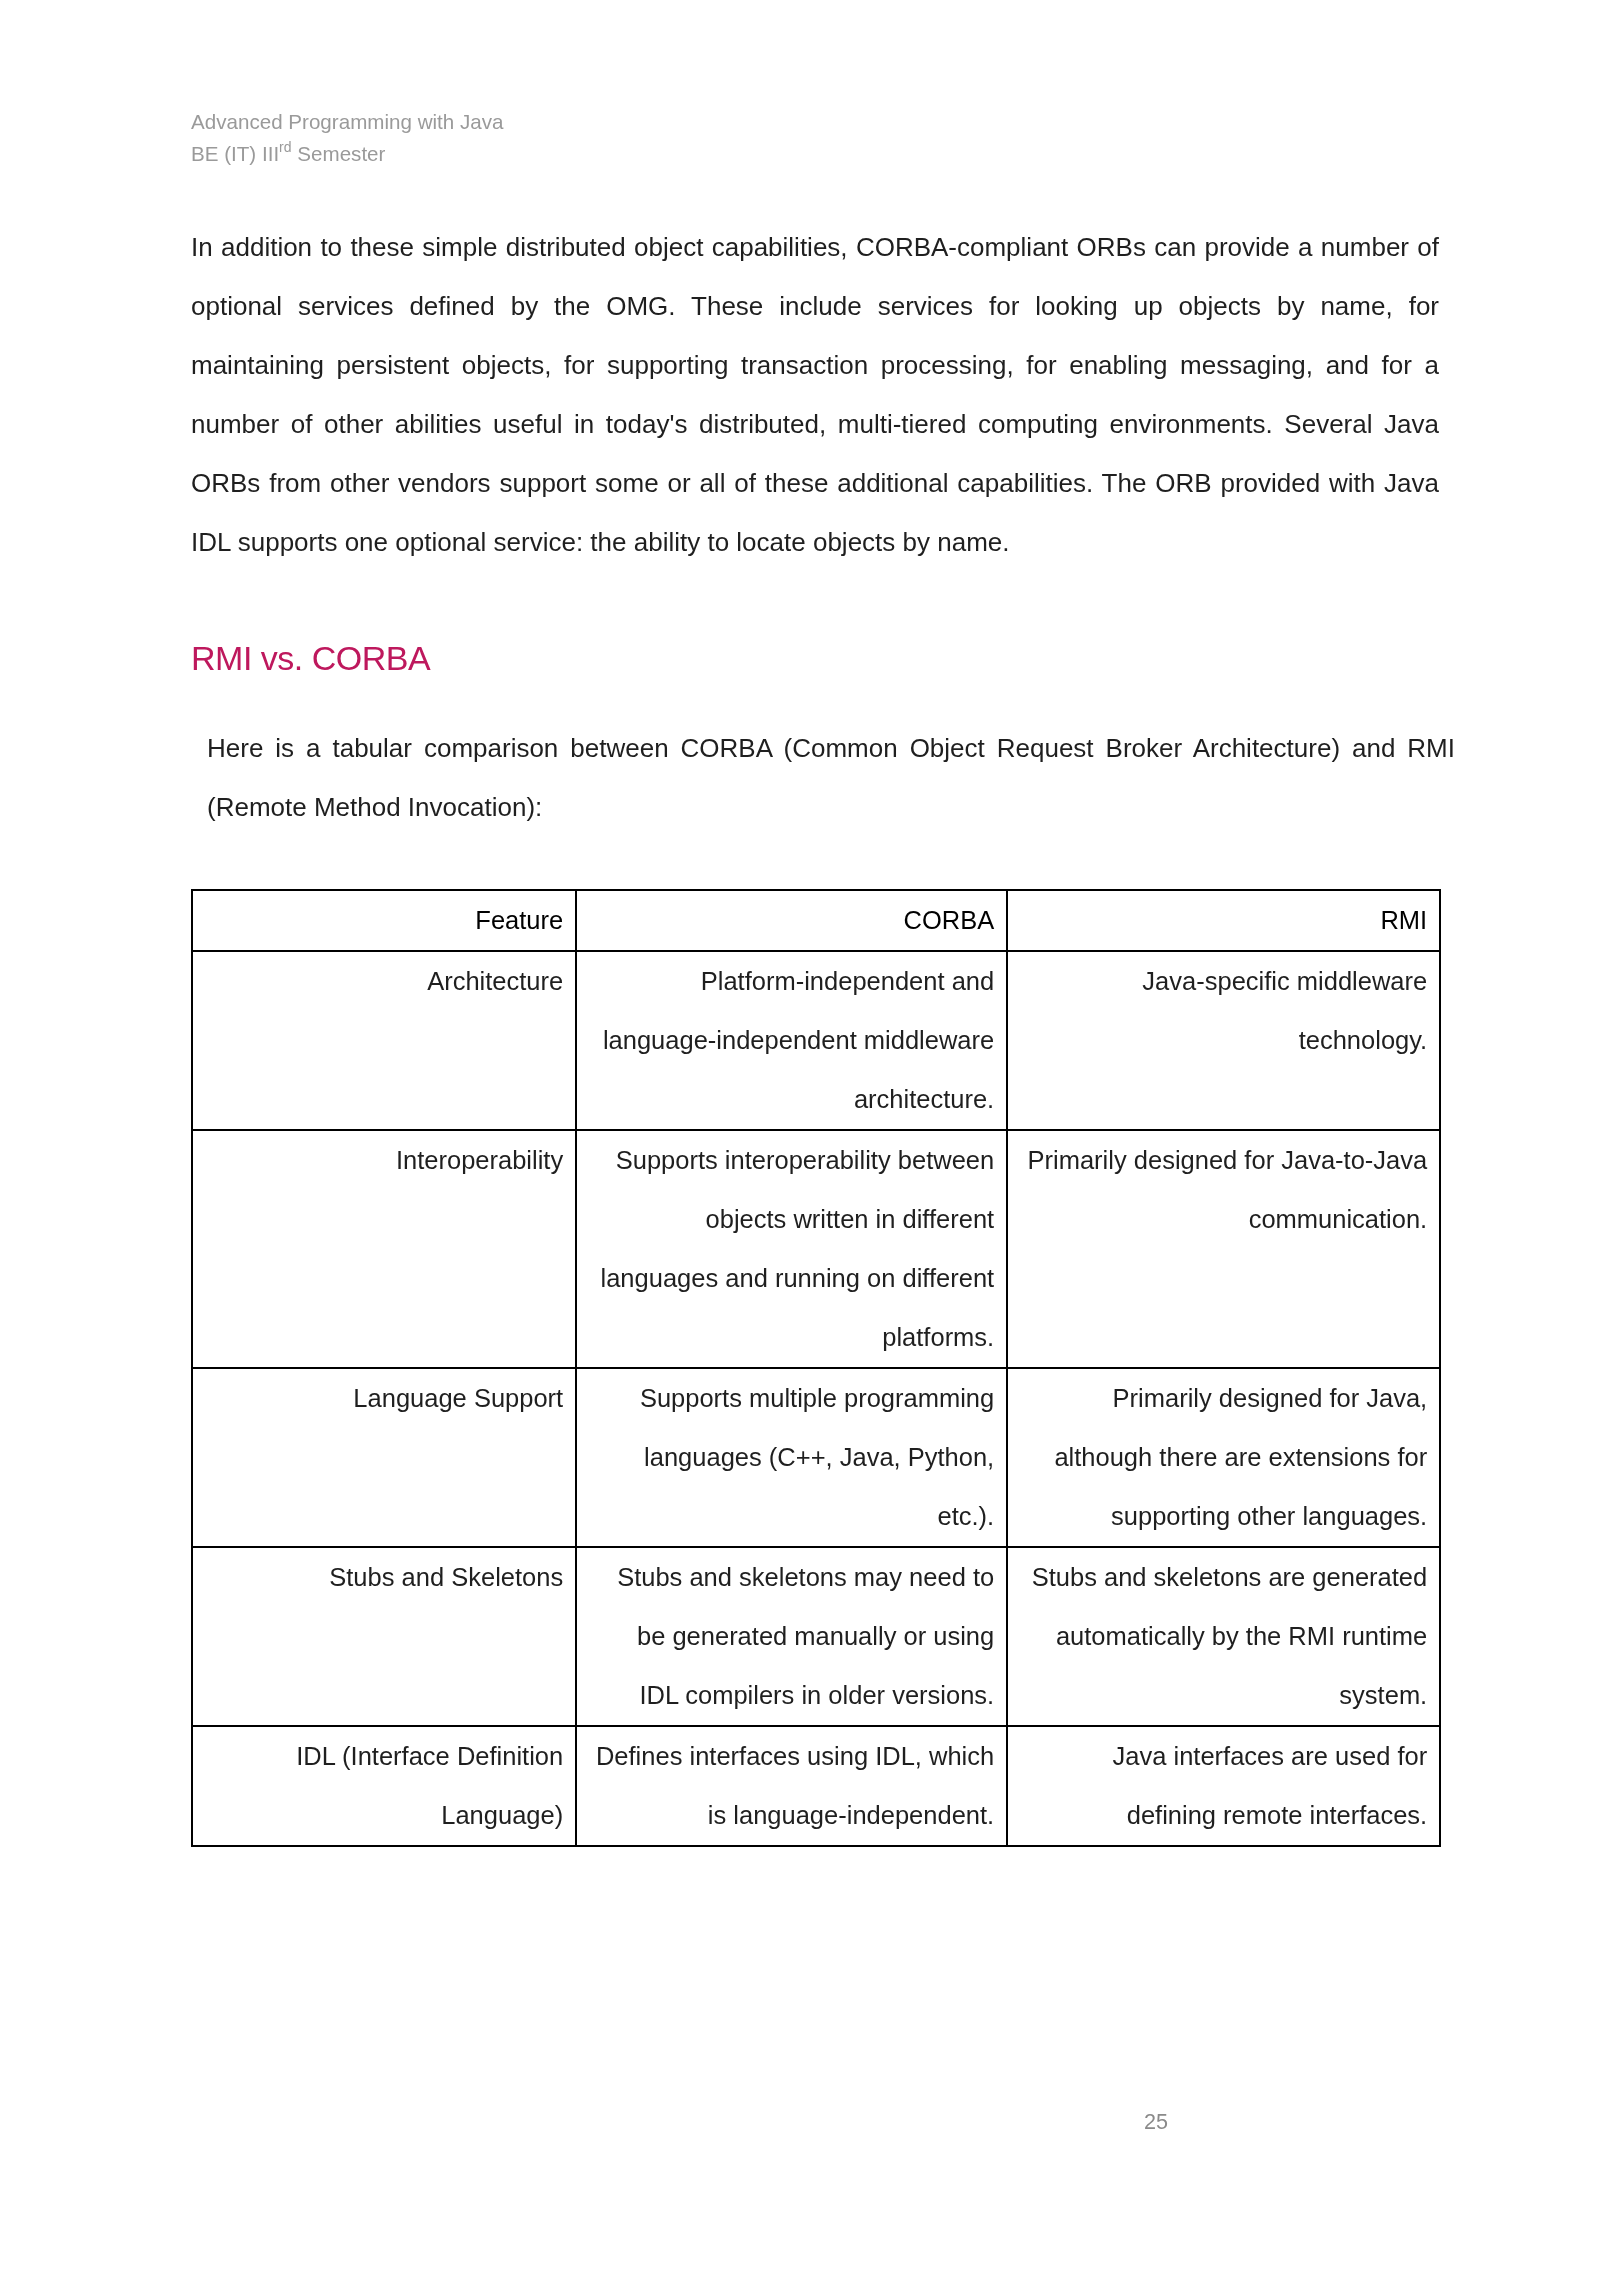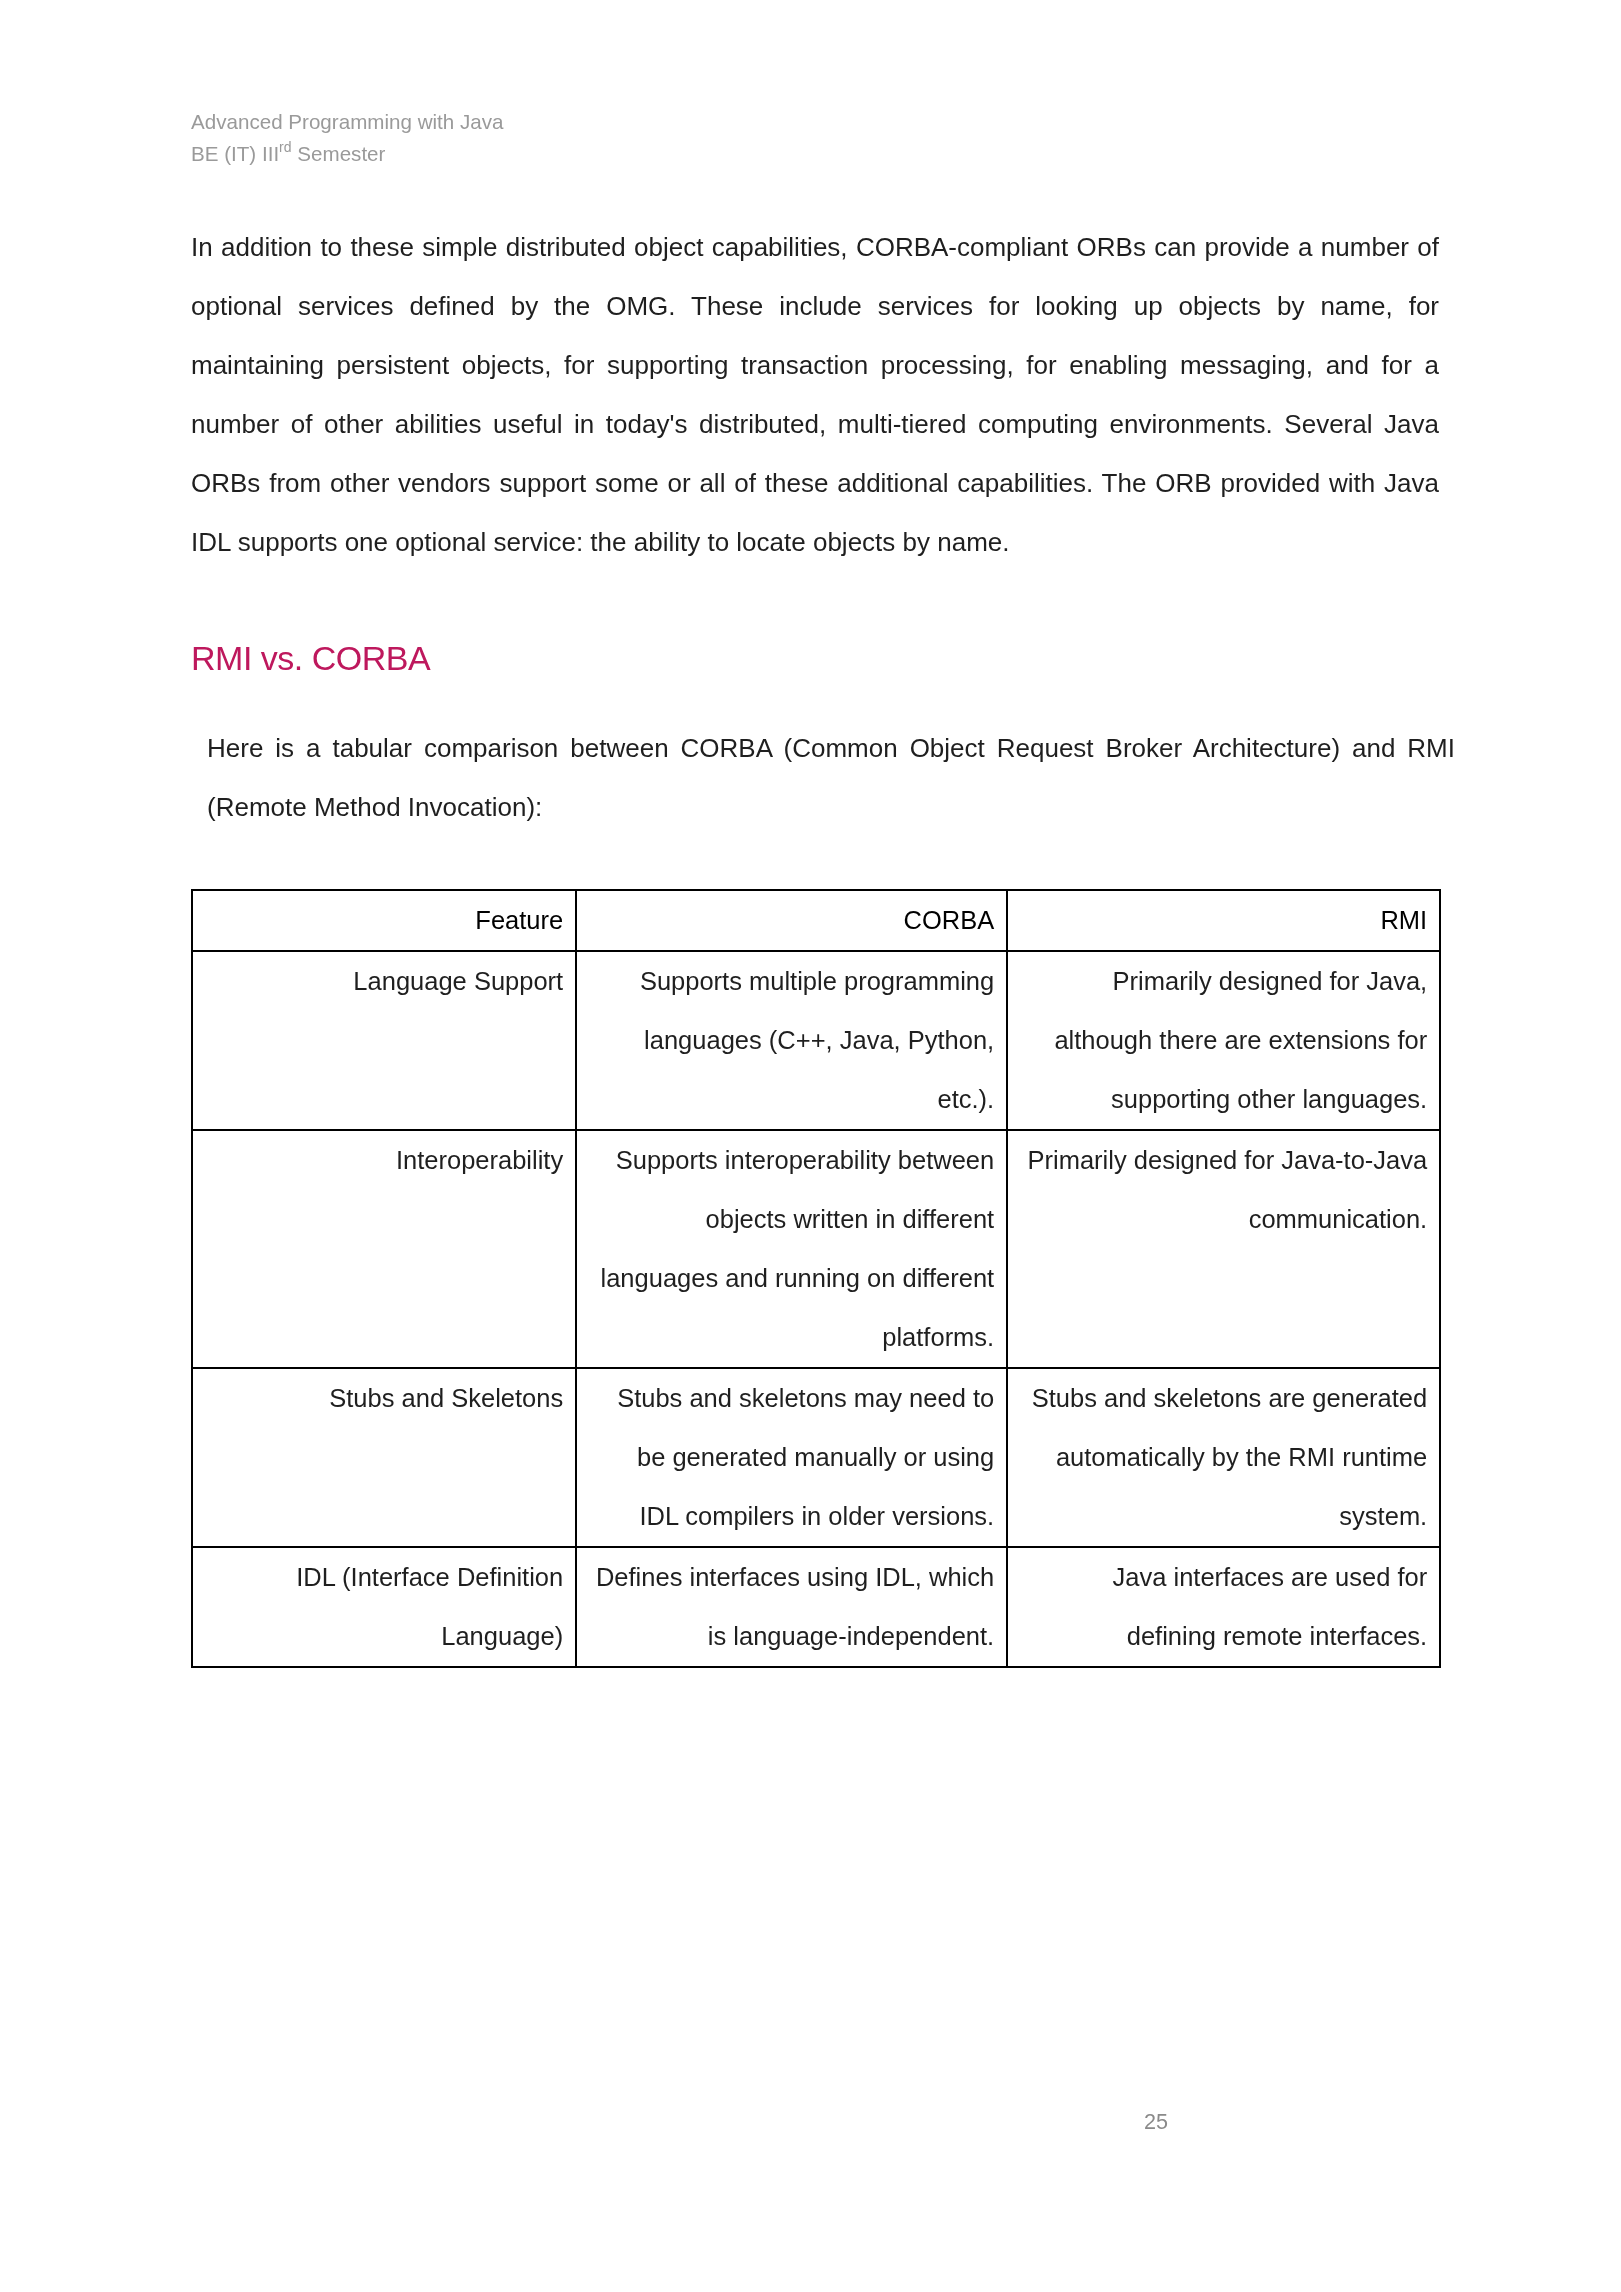--- a/index.html
+++ b/index.html
@@ -125,28 +125,33 @@
     </colgroup>
     <thead>
       <tr>
         <th>Feature</th>
         <th>CORBA</th>
         <th>RMI</th>
       </tr>
     </thead>
     <tbody>
       <tr>
-        <td>Language Support</td>
-        <td>Supports multiple programming languages (C++, Java, Python, etc.).</td>
-        <td>Primarily designed for Java, although there are extensions for supporting other languages.</td>
+        <td>Architecture</td>
+        <td>Platform-independent and language-independent middleware architecture.</td>
+        <td>Java-specific middleware technology.</td>
       </tr>
       <tr>
         <td>Interoperability</td>
         <td>Supports interoperability between objects written in different languages and running on different platforms.</td>
         <td>Primarily designed for Java-to-Java communication.</td>
+      </tr>
+      <tr>
+        <td>Language Support</td>
+        <td>Supports multiple programming languages (C++, Java, Python, etc.).</td>
+        <td>Primarily designed for Java, although there are extensions for supporting other languages.</td>
       </tr>
       <tr>
         <td>Stubs and Skeletons</td>
         <td>Stubs and skeletons may need to be generated manually or using IDL compilers in older versions.</td>
         <td>Stubs and skeletons are generated automatically by the RMI runtime system.</td>
       </tr>
       <tr>
         <td>IDL (Interface Definition Language)</td>
         <td>Defines interfaces using IDL, which is language-independent.</td>
         <td>Java interfaces are used for defining remote interfaces.</td>

